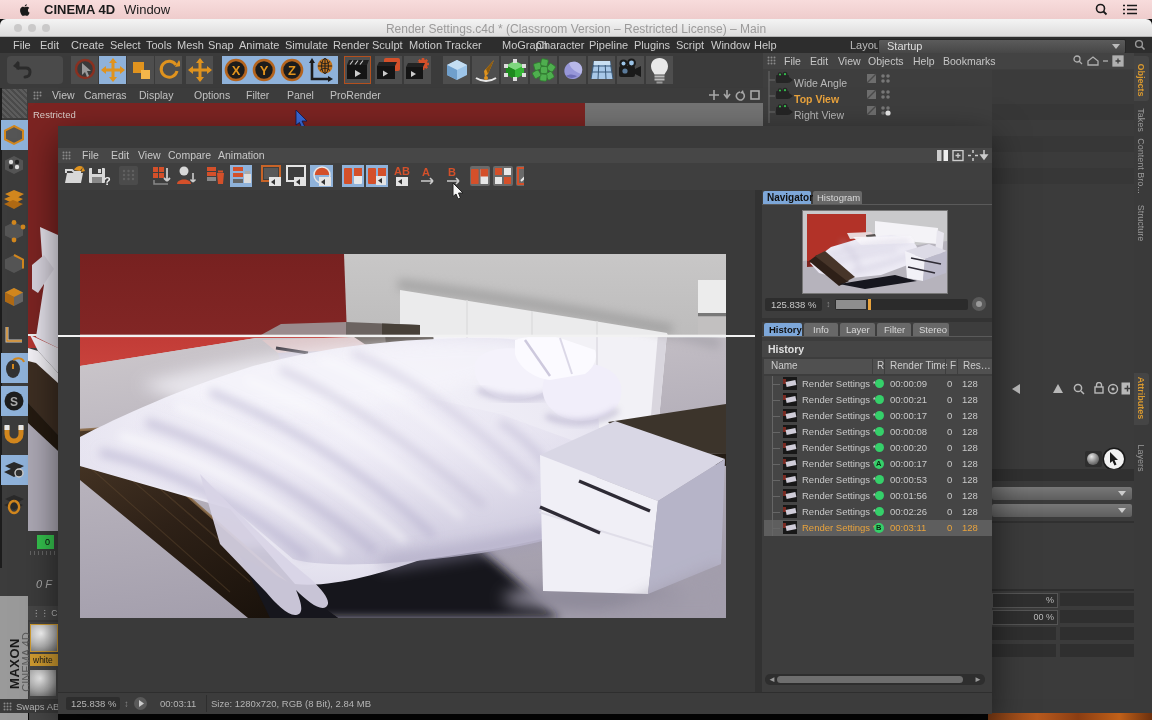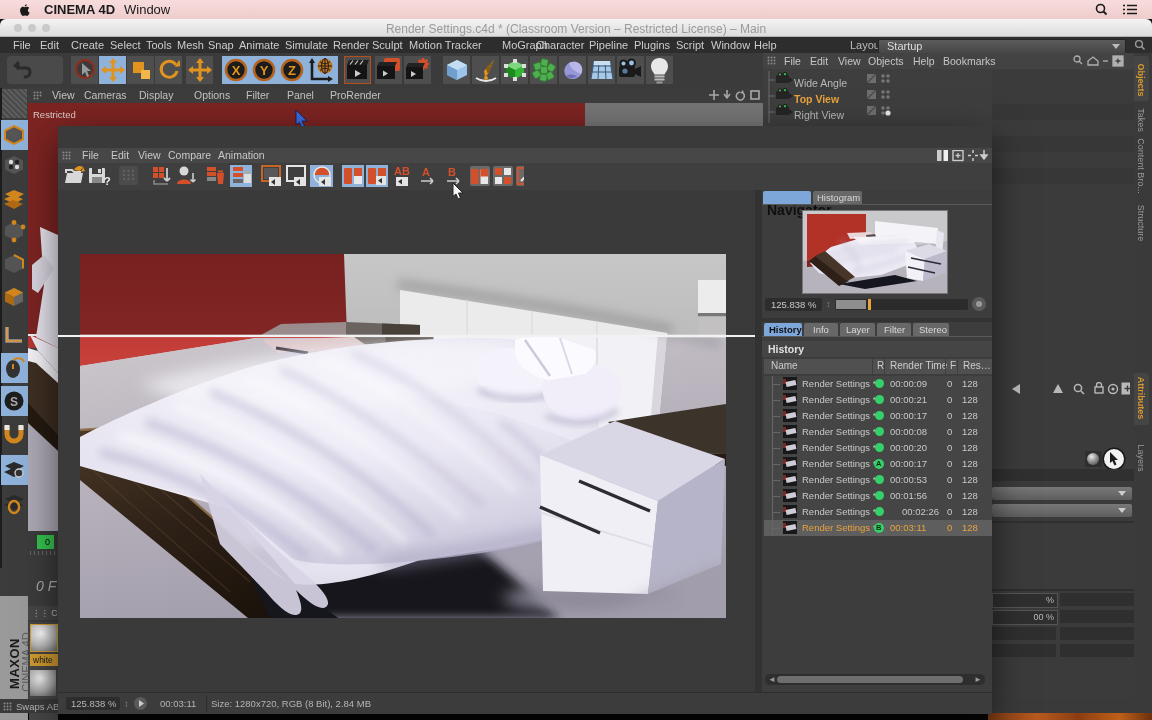--- a/index.html
+++ b/index.html
@@ -316,21 +316,21 @@
           <path d="M4 8 L13 4 L23 8 L14 13 Z" fill="#2a2a2a"></path>
           <path d="M3 14 L12 10 L22 14 L13 19 Z" fill="#2a2a2a"></path>
           <path d="M13 10 a5 6 0 1 0 0.1 0" fill="none" stroke="#d2871e" stroke-width="2.4"></path>
         </g>
   </svg>
 
   <div class="a" style="left:28px;top:443px;width:30px;height:180px;background:#3c3c3c;"></div>
   <div class="a" style="left:37px;top:447px;width:17px;height:14px;background:#35c24e;"></div>
   <div class="tx" style="left:45px;top:449px;font-size:9px;color:#0a0a0a;">0</div>
   <div class="a" style="left:30px;top:463px;width:28px;height:4px;background:repeating-linear-gradient(90deg,#666 0 1px,#3c3c3c 1px 4px);"></div>
-  <div class="tx" style="left:36px;top:490px;font-size:14px;color:#aaaaaa;font-style:italic;">0 F</div>
+  <div class="tx" style="left:36px;top:490px;font-size:11px;color:#aaaaaa;font-style:italic;">0 F</div>
 
   <div class="a" style="left:28px;top:518px;width:30px;height:14px;background:#464646;">
         <div class="tx" style="left:4px;top:2px;font-size:8.5px;color:#bbb;">⋮⋮ C</div>
       </div>
   <div class="a" style="left:0;top:508px;width:28px;height:205px;background:#9a9a9a;"></div>
   <div class="tx" style="left:-31px;top:568px;font-size:13px;font-weight:bold;color:#1a1a1a;transform:rotate(-90deg);transform-origin:50% 50%;letter-spacing:0.5px;width:90px;text-align:center;">MAXON</div>
   <div class="tx" style="left:-19px;top:568px;font-size:11px;color:#5a5a5a;transform:rotate(-90deg);transform-origin:50% 50%;width:90px;text-align:center;">CINEMA 4D</div>
   <div class="a" style="left:29px;top:534px;width:29px;height:179px;background:#464646;"></div>
   <div class="a" style="left:30px;top:536px;width:26px;height:26px;background:radial-gradient(circle at 40% 32%,#ffffff,#b8b8b8 55%,#6a6a6a);border:1.5px solid #cf9b30;"></div>
   <div class="a" style="left:30px;top:566px;width:28px;height:12px;background:#cf9b30;">
@@ -911,21 +911,21 @@
     </svg>
 
     <div class="a" style="left:0;top:144.7px;width:697px;height:2.4px;background:#f2f2f2;"></div>
   </div>
 
   <div class="a" style="left:697px;top:64px;width:7px;height:502px;background:#323232;"></div>
 
   <div class="a" id="pvright" style="left:704px;top:64px;width:230px;height:502px;background:#3d3d3d;">
 
     <div class="a" style="left:1px;top:1px;width:48px;height:13px;background:#7da7d9;border-radius:2px 2px 0 0;">
-          <div class="tx" style="left:4px;top:1px;font-size:14px;font-weight:bold;color:#101010;margin-top:10px;">Navigator</div>
+          <div class="tx" style="left:4px;top:1px;font-size:10px;font-weight:bold;color:#101010;">Navigator</div>
         </div>
     <div class="a" style="left:51px;top:1px;width:49px;height:13px;background:#686868;border-radius:2px 2px 0 0;">
           <div class="tx" style="left:4px;top:1px;font-size:9.5px;color:#d8d8d8;">Histogram</div>
         </div>
     <div class="a" style="left:0;top:14px;width:230px;height:1px;background:#5a5a5a;"></div>
 
     <div class="a" id="navthumb" style="left:41px;top:21px;width:144px;height:82px;background:#bbb;outline:1px solid #777;">
       <svg width="144" height="82" viewBox="0 0 144 82">
         <rect x="0" y="0" width="144" height="82" fill="#c9c9cb"></rect>
         <polygon points="0,50 144,30 144,82 0,82" fill="#b6b3bc"></polygon>
@@ -1108,21 +1108,21 @@
           </div>
       <div class="a" style="left:0;top:145px;width:228px;height:16px;background:#454545;font-size:9.5px;color:#c9c9c9;">
             <div class="a" style="left:8px;top:0;width:1px;height:16px;background:#666;"></div>
             <div class="a" style="left:8px;top:8px;width:8px;height:1px;background:#666;"></div>
             <div class="a" style="left:19px;top:1px;width:14px;height:13px;background:#181818;overflow:hidden;">
               <div class="a" style="left:0;top:2px;width:3px;height:5px;background:#7a2a22;"></div>
               <div class="a" style="left:3px;top:4px;width:10px;height:5px;background:#cfccd8;transform:rotate(-12deg);"></div>
             </div>
             <div class="tx" style="left:38px;top:2px;">Render Settings *</div>
             <div class="a" style="left:111px;top:3px;width:9px;height:9px;border-radius:50%;background:#35d06a;"></div>
-            <div class="tx" style="left:126px;top:2px;margin-left:12px;">00:02:26</div>
+            <div class="tx" style="left:126px;top:2px;">00:02:26</div>
             <div class="tx" style="left:183px;top:2px;">0</div>
             <div class="tx" style="left:198px;top:2px;">128</div>
           </div>
       <div class="a" style="left:0;top:161px;width:228px;height:16px;background:#5e5e5e;font-size:9.5px;color:#e8a33d;">
             <div class="a" style="left:8px;top:0;width:1px;height:16px;background:#666;"></div>
             <div class="a" style="left:8px;top:8px;width:8px;height:1px;background:#666;"></div>
             <div class="a" style="left:19px;top:1px;width:14px;height:13px;background:#181818;overflow:hidden;">
               <div class="a" style="left:0;top:2px;width:3px;height:5px;background:#7a2a22;"></div>
               <div class="a" style="left:3px;top:4px;width:10px;height:5px;background:#cfccd8;transform:rotate(-12deg);"></div>
             </div>

